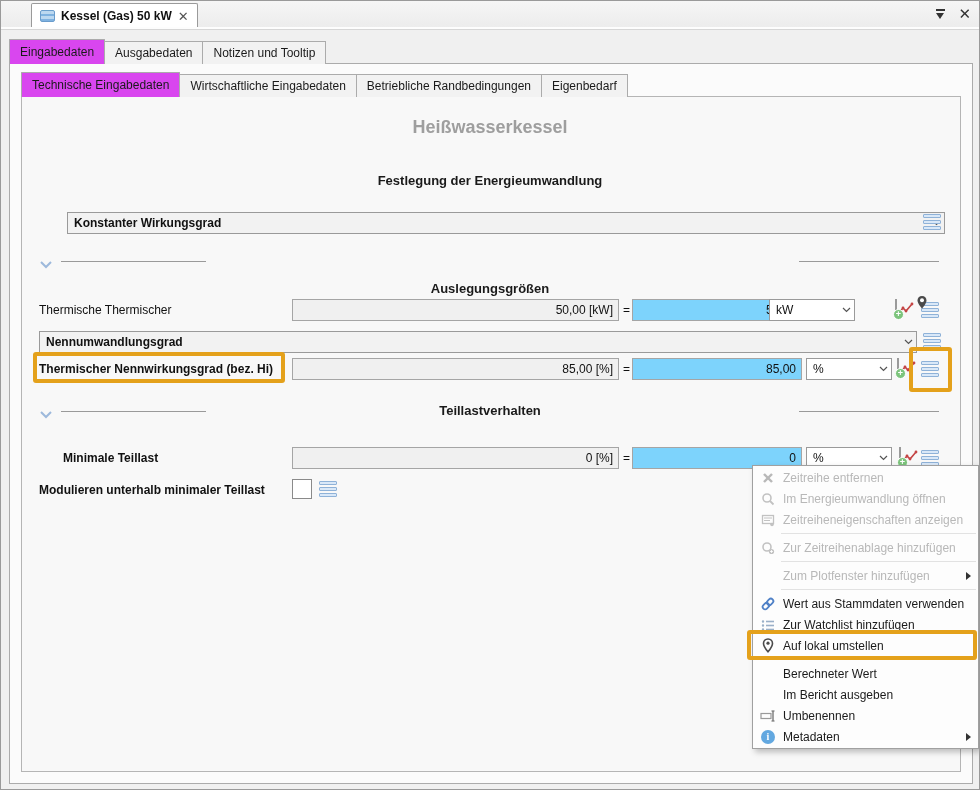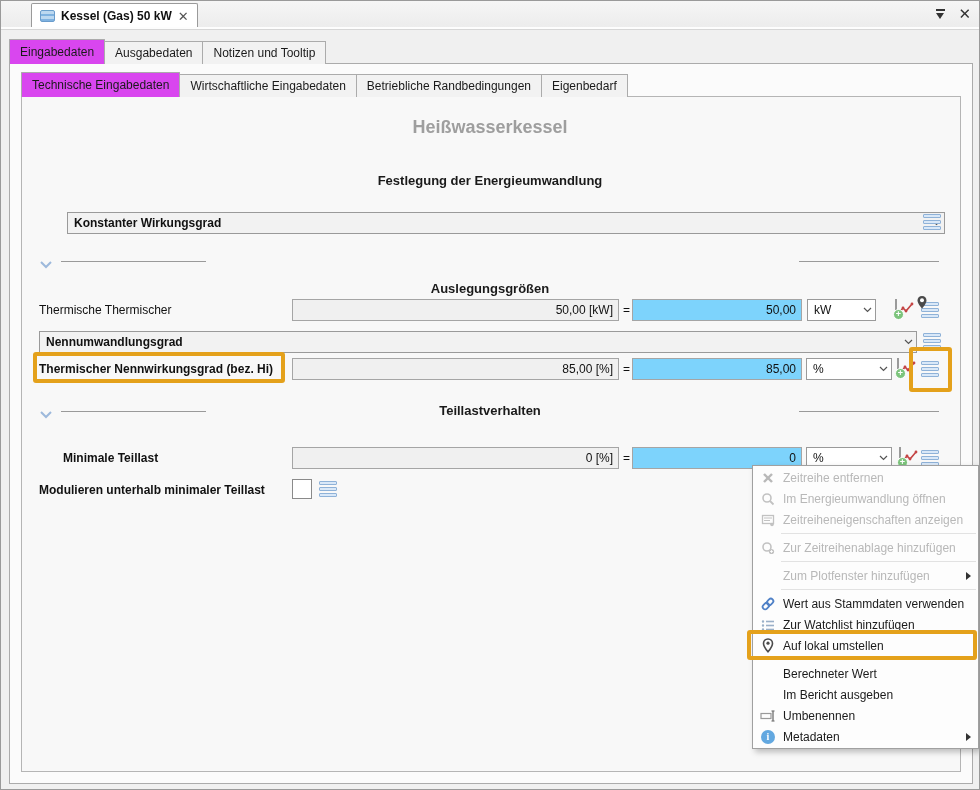--- a/index.html
+++ b/index.html
@@ -144,21 +144,21 @@
       </svg></span>
   <span class="sec-line" style="left:60px;top:260px;width:145px;"></span>
   <div class="sec-title" style="top:252px;margin-top:28px;">Auslegungsgrößen</div>
   <span class="sec-line" style="left:798px;top:260px;width:140px;"></span>
 
   
   <span class="flabel" style="left:38px;top:302px;">Thermische Thermischer</span>
   <input class="ffield ro" style="left: 291px; top: 298px; width: 327px;" readonly="" value="50,00 [kW]">
   <span class="eq" style="left:622px;top:302px;">=</span>
   <input class="ffield ed" style="left: 631px; top: 298px; width: 170px;" value="50,00">
-  <div class="combo unit" style="left:806px;top:298px;width:69px;">
+  <div class="combo unit" style="left:768px;top:298px;width:86px;">
     <span class="combo-label">kW</span>
     <span class="chev">
         <svg width="9" height="6">
           <polyline points="1,1 4.5,4.5 8,1" fill="none" stroke="#555" stroke-width="1.2"></polyline>
         </svg>
       </span>
   </div>
   <span class="ticon chart-ico" style="left:894px;top:299px;">
     <svg width="19" height="19">
         <polyline points="3,13 7,8 10,11 16,4" fill="none" stroke="#c44444" stroke-width="1.6"></polyline>

